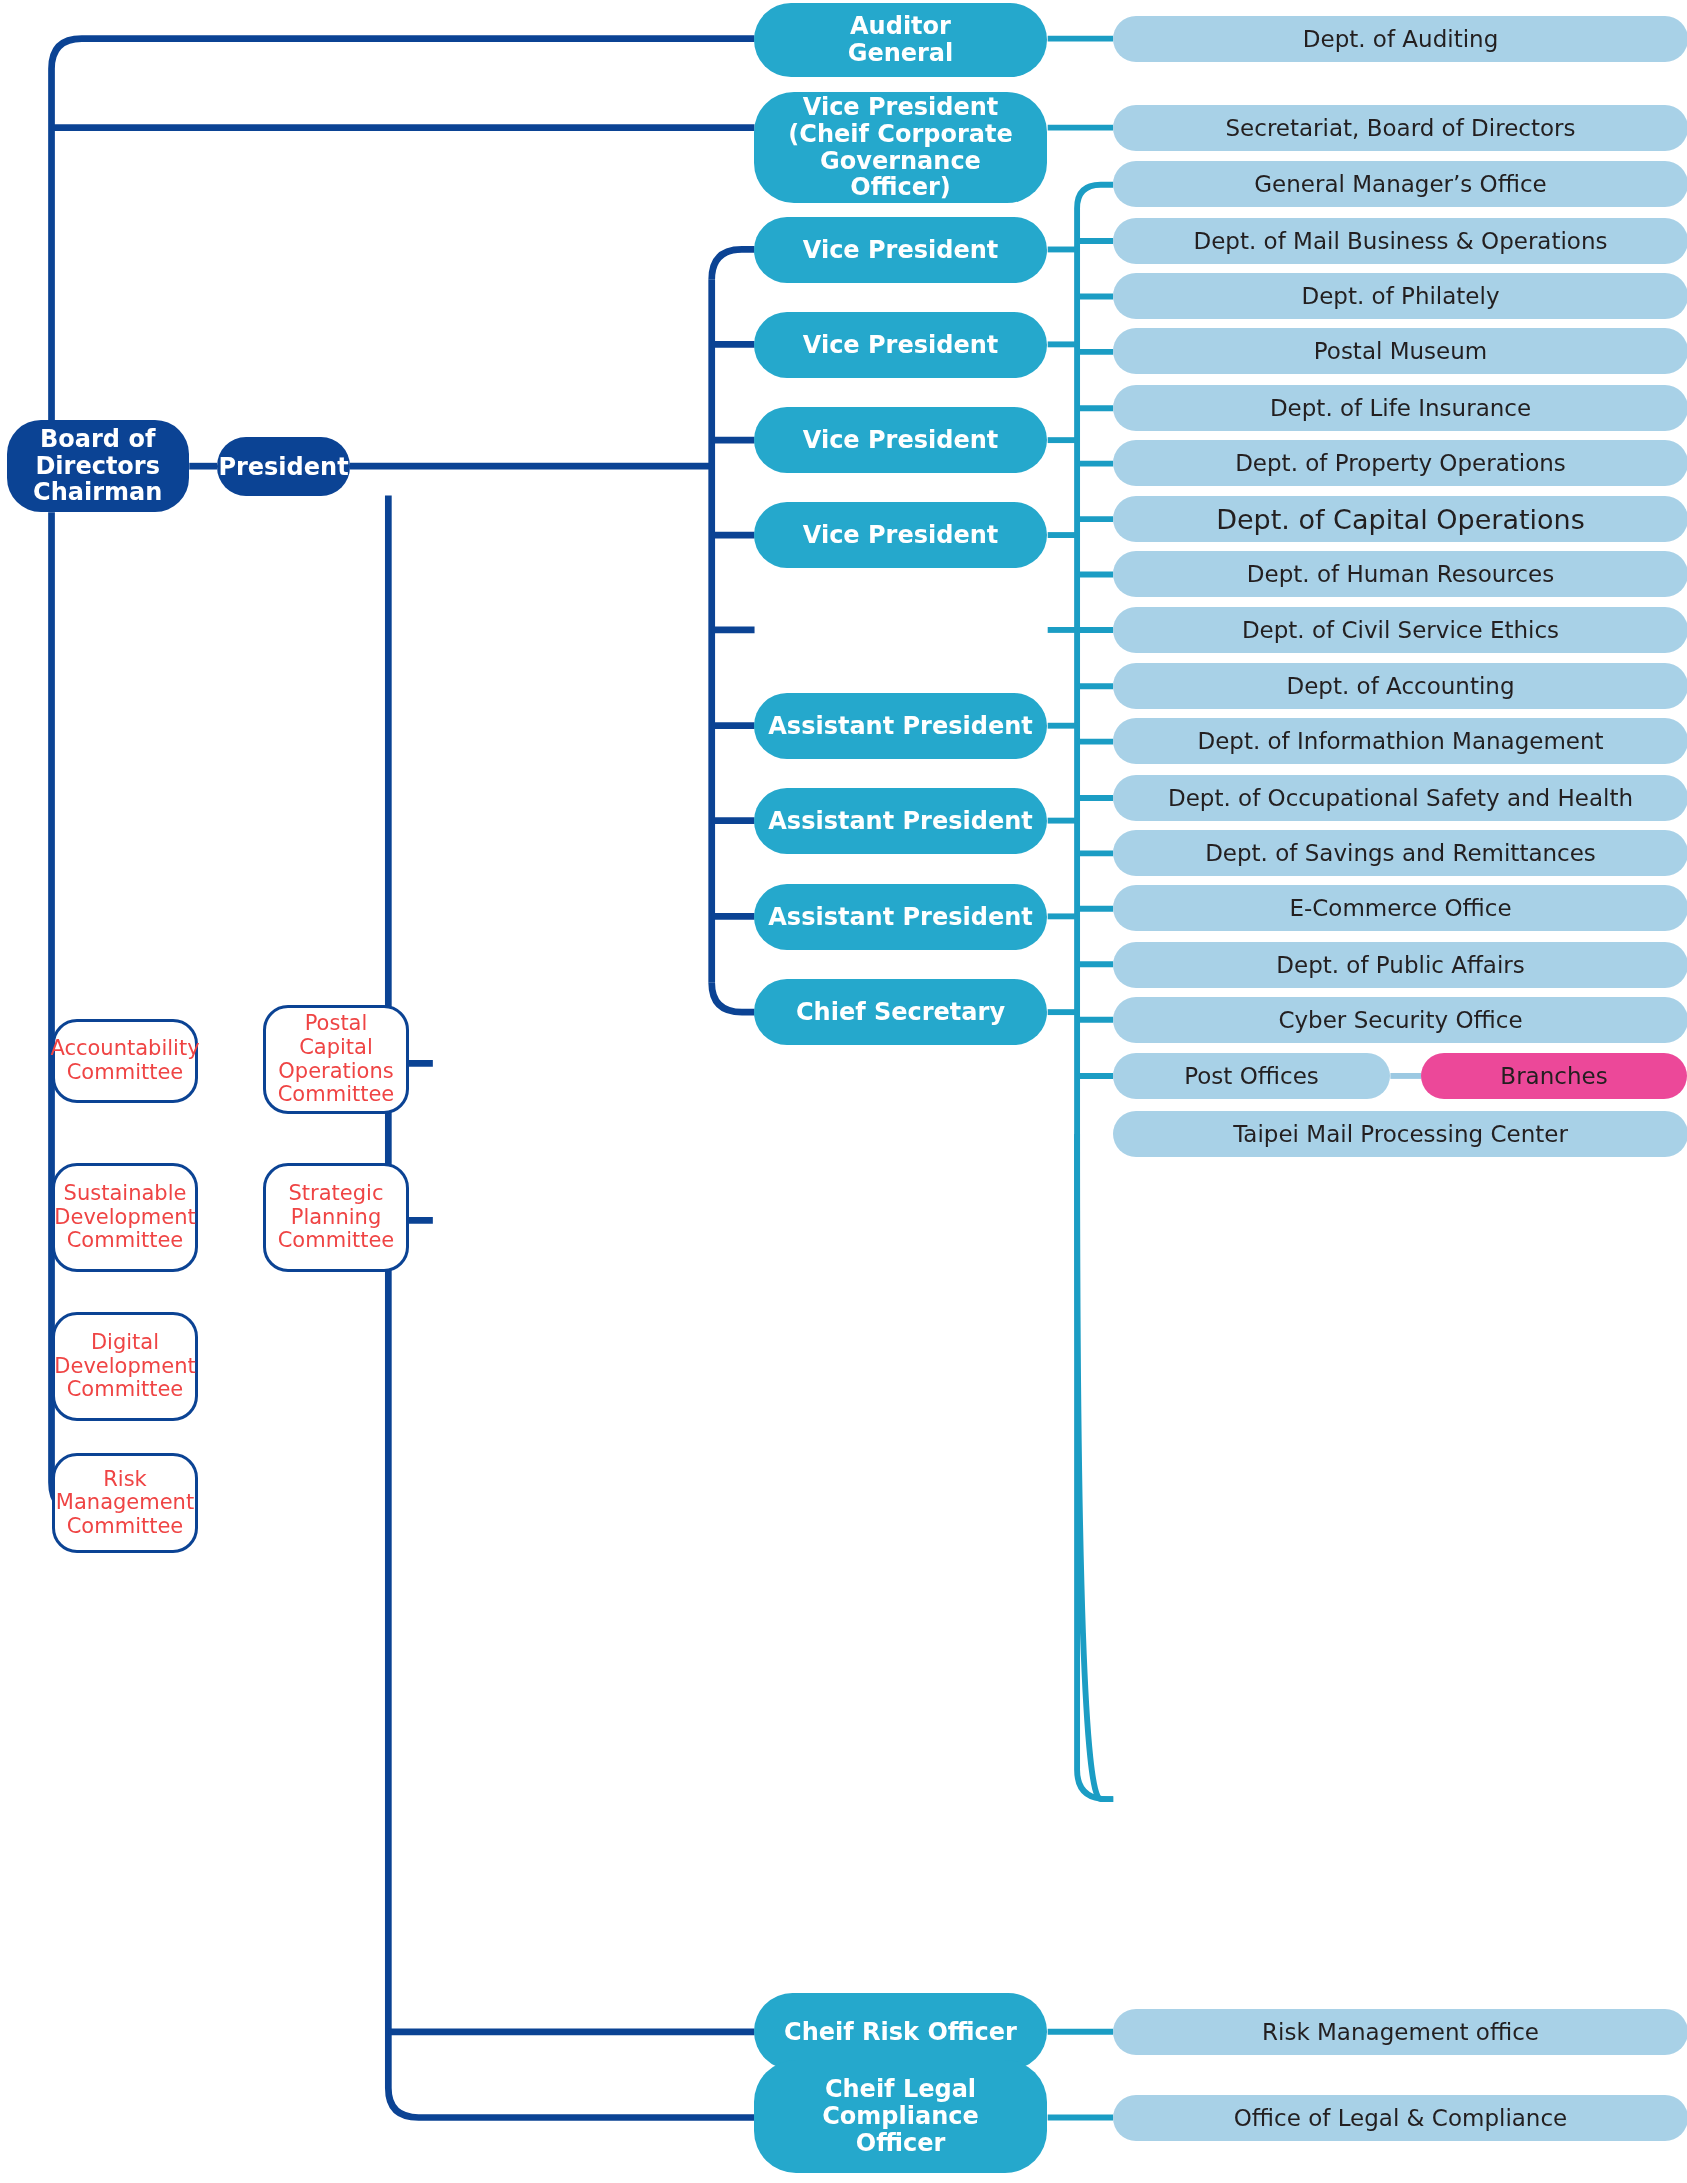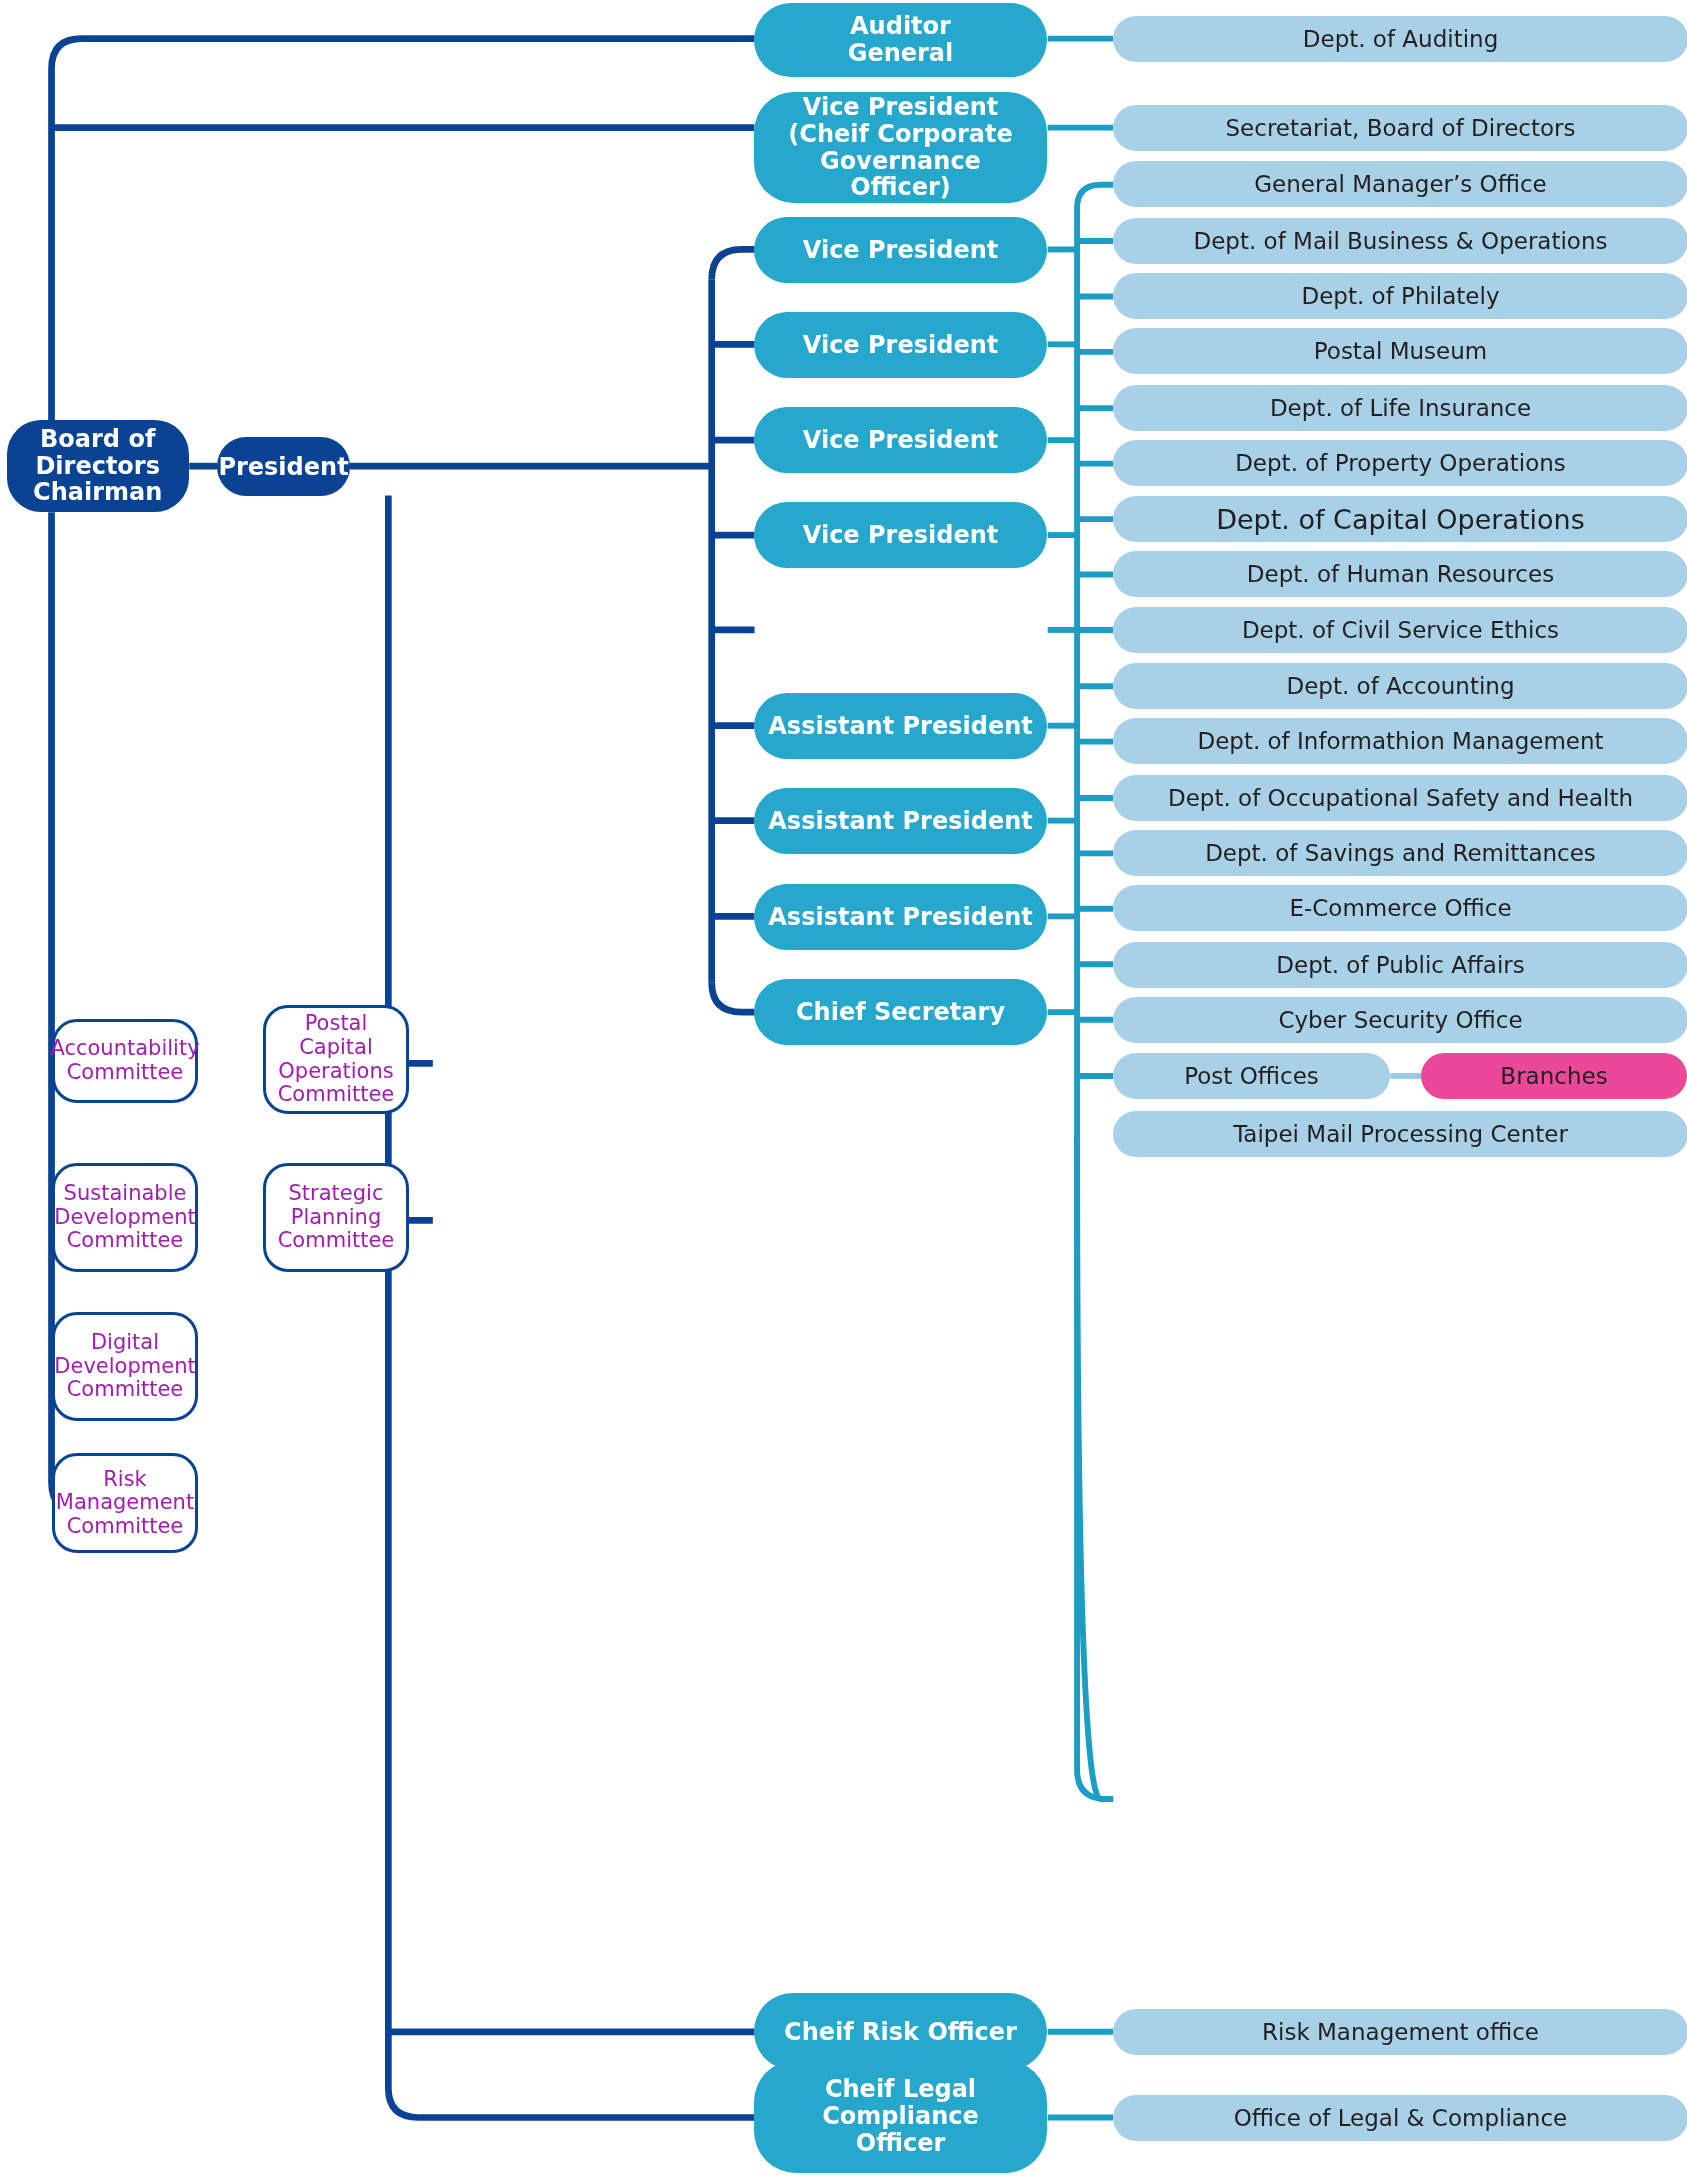--- a/index.html
+++ b/index.html
@@ -6,21 +6,21 @@
   body{font-family:"DejaVu Sans","Liberation Sans",sans-serif;}
   #chart{position:relative;width:1688px;height:2183px;background:#ffffff;overflow:hidden;}
   svg.lines{position:absolute;left:0;top:0;width:1688px;height:2183px;pointer-events:none;}
 
   .node{position:absolute;display:flex;align-items:center;justify-content:center;text-align:center;box-sizing:border-box;}
 
   .node.navy{background:#0B4394;color:#ffffff;font-weight:bold;}
   .node.teal{background:#25A8CC;color:#ffffff;font-weight:bold;}
   .node.dept{background:#A8D1E7;color:#231f20;font-weight:normal;}
   .node.dept-light{background:#ec4899;color:#231f20;font-weight:normal;}
-  .node.cmte{background:#ffffff;color:#a21caf;border:3.4px solid #0B4394;font-weight:normal;}
+  .node.cmte{background:#ffffff;color:#ef4444;border:3.4px solid #0B4394;font-weight:normal;}
 
   .n-lh{line-height:1.12;}
 </style>
 </head>
 <body>
 
 <div id="chart">
 
   <svg class="lines" viewBox="0 0 2009 2599">
 

